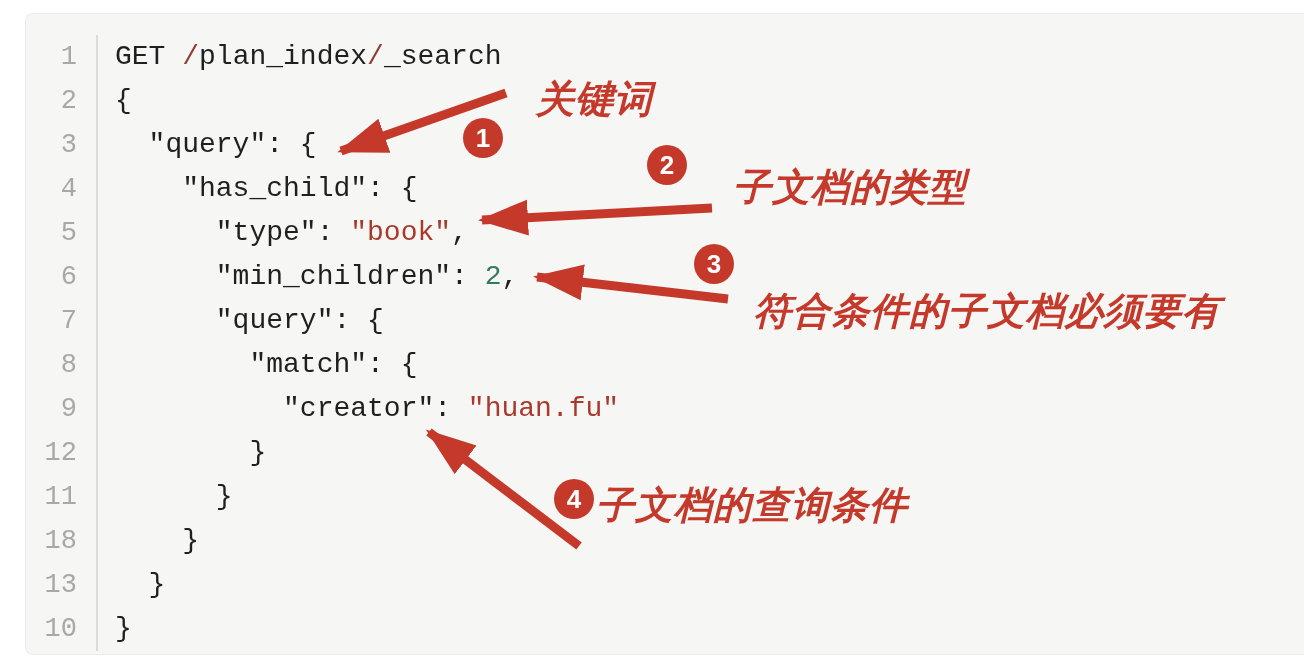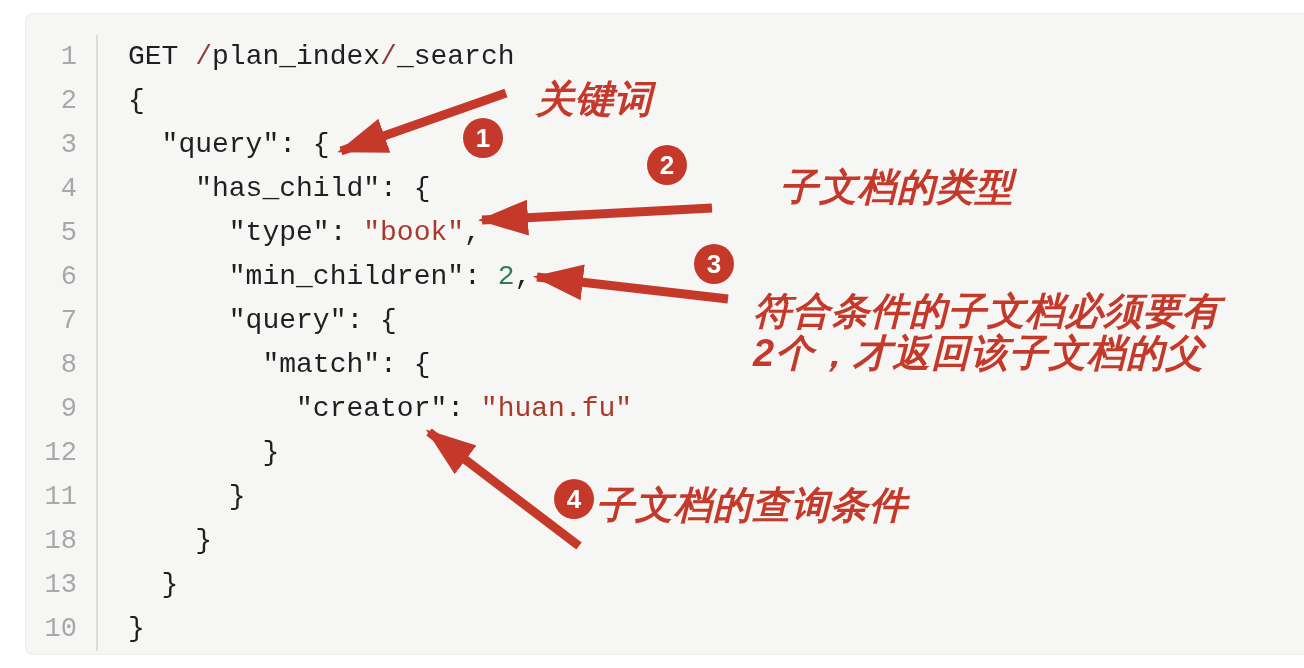--- a/index.html
+++ b/index.html
@@ -33,21 +33,21 @@
     width:72px;
     box-sizing:border-box;
     padding-right:19px;
     text-align:right;
     color:#a8a8a8;
     border-right:2px solid #dcdcda;
     flex:0 0 auto;
     font-size:27px;
   }
   .code{
-    padding-left:30px;
+    padding-left:17px;
     color:#1f1f1f;
     text-align:center;
   }
   .tok-k{color:#1f1f1f;}
   .tok-sl{color:#8f3e37;}
   .tok-s{color:#a93a2b;}
   .tok-n{color:#35795d;}
   .arrows{
     position:absolute;left:0;top:0;width:1304px;height:668px;
     pointer-events:none;
@@ -108,22 +108,21 @@
     <line x1="728" y1="299" x2="537" y2="277" stroke="#c5392b" stroke-width="9" marker-end="url(#ah)"></line>
     <line x1="579" y1="546" x2="429" y2="432" stroke="#c5392b" stroke-width="9" marker-end="url(#ah)"></line>
   </svg>
 
   <div class="badge" style="left:463px;top:118px;">1</div>
   <div class="badge" style="left:647px;top:145px;">2</div>
   <div class="badge" style="left:694px;top:244px;">3</div>
   <div class="badge" style="left:554px;top:479px;">4</div>
 
   <div class="ann-label" style="left:536px;top:78px;">关键词</div>
-  <div class="ann-label" style="left:780px;top:166px;">子文档的类型</div>
+  <div class="ann-label" style="left:733px;top:166px;">子文档的类型</div>
 
   <div class="ann-label" style="left:753px;top:290px;">
     <div>符合条件的子文档必须要有</div>
-    <div>2个，才返回该子文档的父</div>
   </div>
 
   <div class="ann-label" style="left:596px;top:484px;">子文档的查询条件</div>
 
 </div>
 
 </body></html>

